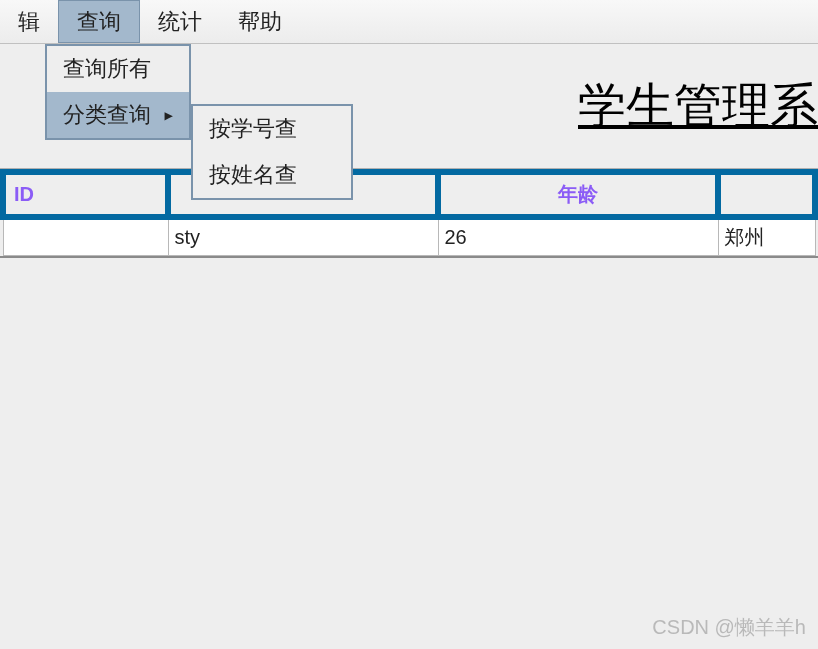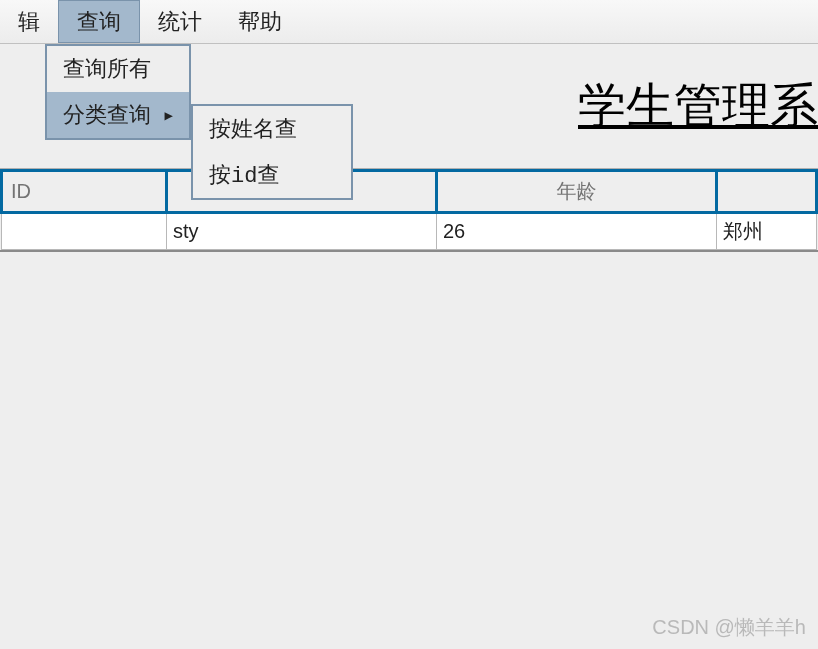--- a/index.html
+++ b/index.html
@@ -55,26 +55,26 @@
     }
     .table-wrap {
       background: #eeeeee;
     }
     .table {
       width: 100%;
       border-collapse: collapse;
     }
     .table th {
       background: #eeeeee;
-      border: 3px solid #0369a1;
-      font-weight: normal;
+      border: 6px solid #0369a1;
+      font-weight: bold;
       font-size: 20px;
       padding: 6px 8px;
       text-align: center;
-      color: #737373;
+      color: #8b5cf6;
       height: 40px;
     }
     .table th.left {
       text-align: left;
     }
     .table td {
       background: #ffffff;
       border: 1px solid #b8b8b8;
       font-size: 20px;
       padding: 4px 6px;
@@ -167,20 +167,20 @@
     <span>查询所有</span>
   </div>
   <div class="dropdown-item highlighted">
     <span>分类查询</span>
     <span class="arrow">▶</span>
   </div>
 </div>
 
 <div class="dropdown sub-dropdown">
   <div class="dropdown-item">
-    <span>按姓名查</span>
+    <span>按学号查</span>
   </div>
   <div class="dropdown-item">
-    <span>按id查</span>
+    <span>按姓名查</span>
   </div>
 </div>
 
 <div class="watermark">CSDN @懒羊羊h</div>
 
 </body></html>

